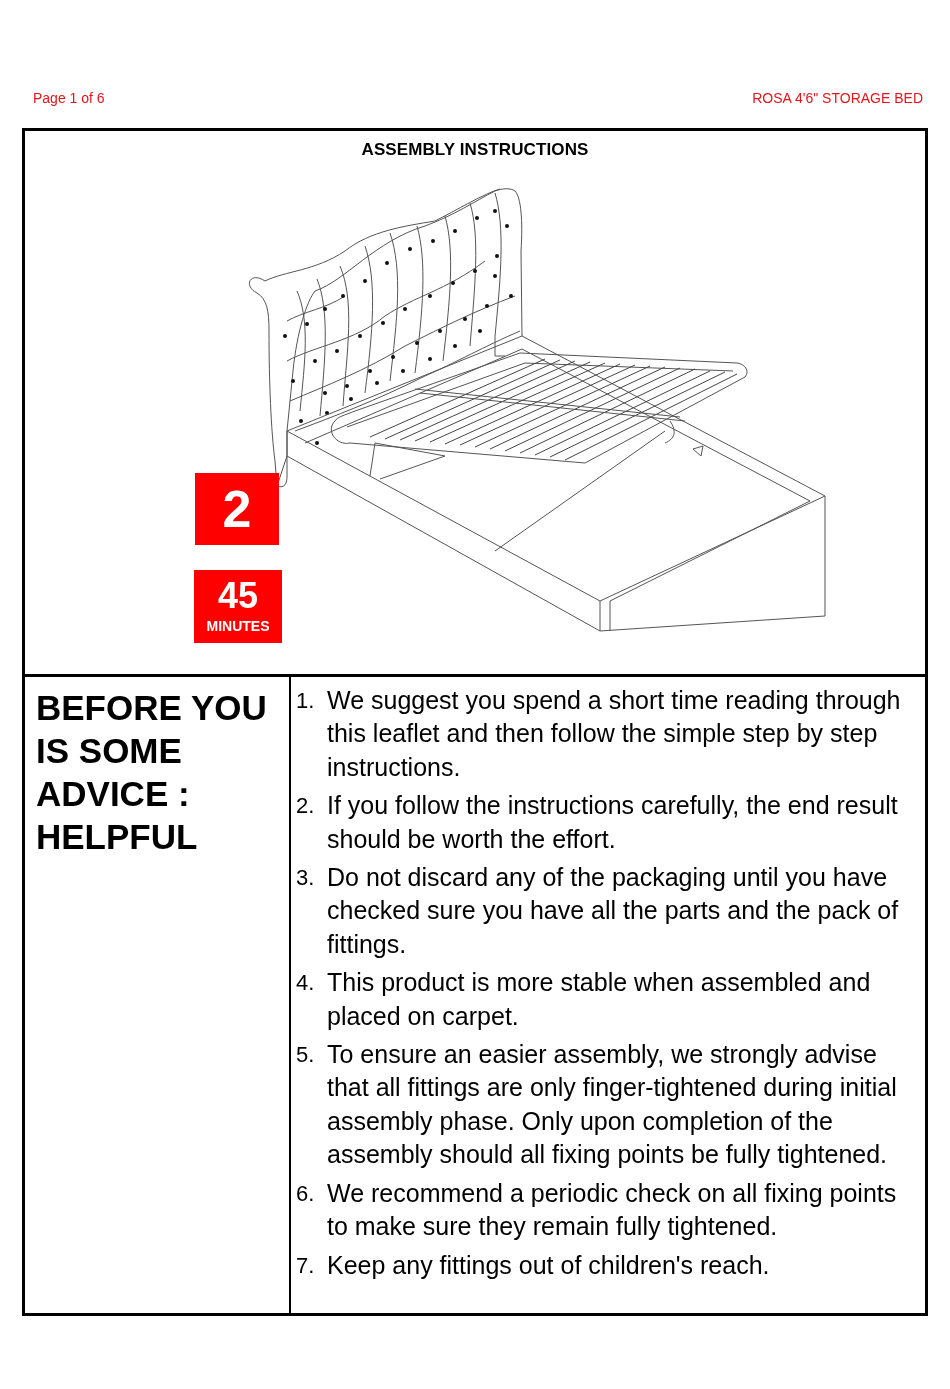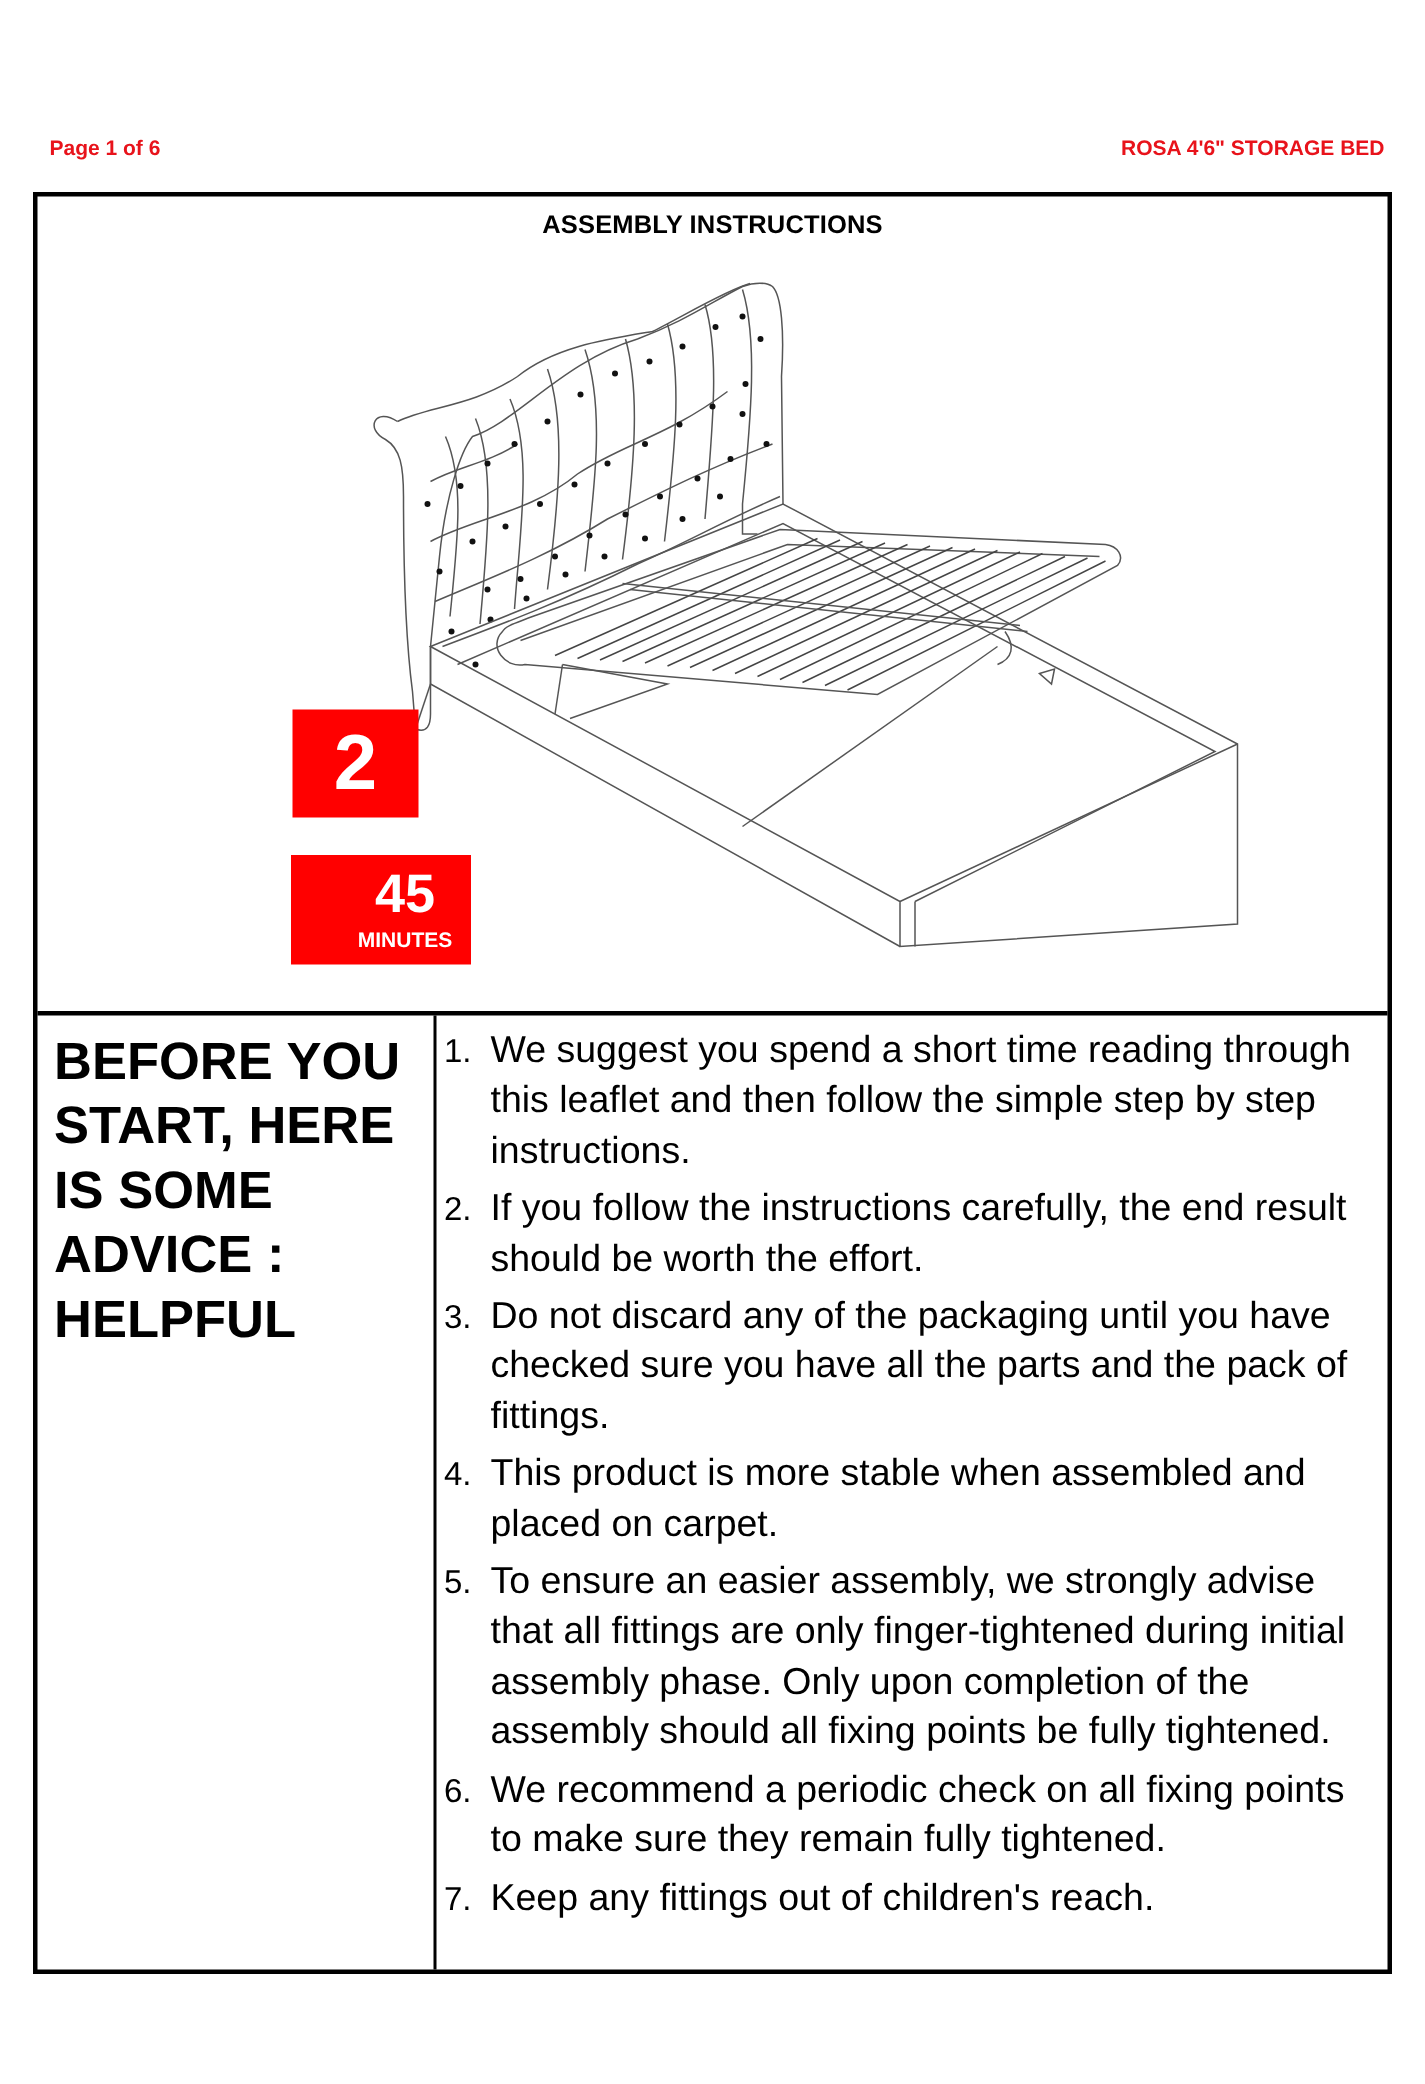--- a/index.html
+++ b/index.html
@@ -1,29 +1,29 @@
 <!DOCTYPE html>
 <html><head>
 <meta charset="utf-8">
 <style>
   html, body { margin:0; padding:0; background:#ffffff; }
   body { width:950px; height:1389px; position:relative; font-family:"Liberation Sans", sans-serif; color:#000; overflow:hidden; }
-  .hdr { position:absolute; top:90px; font-size:14px; font-weight:bold; color:#e8131b; }
+  .hdr { position:absolute; top:90px; font-size:14px; font-weight:normal; color:#e8131b; }
   .hdr.left { left:33px; }
   .hdr.right { right:27px; }
   .frame { position:absolute; left:22px; top:128px; width:900px; height:1182px; border:3px solid #000; box-sizing:content-box; }
   .top-section { position:absolute; left:0; top:0; width:900px; height:543px; border-bottom:3px solid #000; }
   .title { position:absolute; top:9px; left:0; width:100%; text-align:center; font-size:17px; font-weight:bold; letter-spacing:0.1px; }
   .illus { position:absolute; left:0; top:0; width:900px; height:543px; }
   .label { position:absolute; left:8px; font-size:17px; font-weight:bold; line-height:22px; }
   .label.people { top:298px; }
   .label.time { top:445px; }
   .redbox { position:absolute; background:#ff0000; color:#fff; font-weight:bold; text-align:center; }
   .redbox.people { left:170px; top:342px; width:84px; height:72px; font-size:52px; line-height:72px; }
-  .redbox.time { left:169px; top:439px; width:88px; height:73px;padding-left:32px; }
+  .redbox.time { left:169px; top:439px; width:88px; height:73px; }
   .redbox.time .num { font-size:36px; line-height:42px; margin-top:5px; display:block; }
   .redbox.time .unit { font-size:14px; line-height:18px; display:block; }
   .bottom-section { position:absolute; left:0; top:546px; width:900px; height:636px; }
   .advice-head { position:absolute; left:0; top:0; width:264px; height:636px; border-right:2px solid #000; }
   .advice-head .txt { position:absolute; left:11px; top:9px; font-size:35px; font-weight:bold; line-height:43px; width:250px; }
   .tips { position:absolute; left:268px; top:7px; width:625px; margin:0; padding:0; list-style:none; }
   .tips li { position:relative; padding-left:34px; font-size:25px; line-height:33.4px; margin-bottom:5px; font-stretch:condensed; }
   .tips li .n { position:absolute; left:3px; top:0; font-size:22px; }
   .tips li .t { display:block; transform-origin:left; }
 </style>
@@ -142,21 +142,20 @@
     <div class="redbox time">
       <span class="num">45</span>
       <span class="unit">MINUTES</span>
     </div>
   </div>
 
   <div class="bottom-section">
     <div class="advice-head">
       <div class="txt">
         <div>BEFORE YOU</div>
-        <div>START, HERE</div>
         <div>IS SOME</div>
         <div>ADVICE :</div>
         <div>HELPFUL</div>
       </div>
     </div>
     <ol class="tips">
       <li>
           <span class="n">1.</span>
           <span class="t">We suggest you spend a short time reading through this leaflet and then follow the simple step by step instructions.</span>
         </li>

